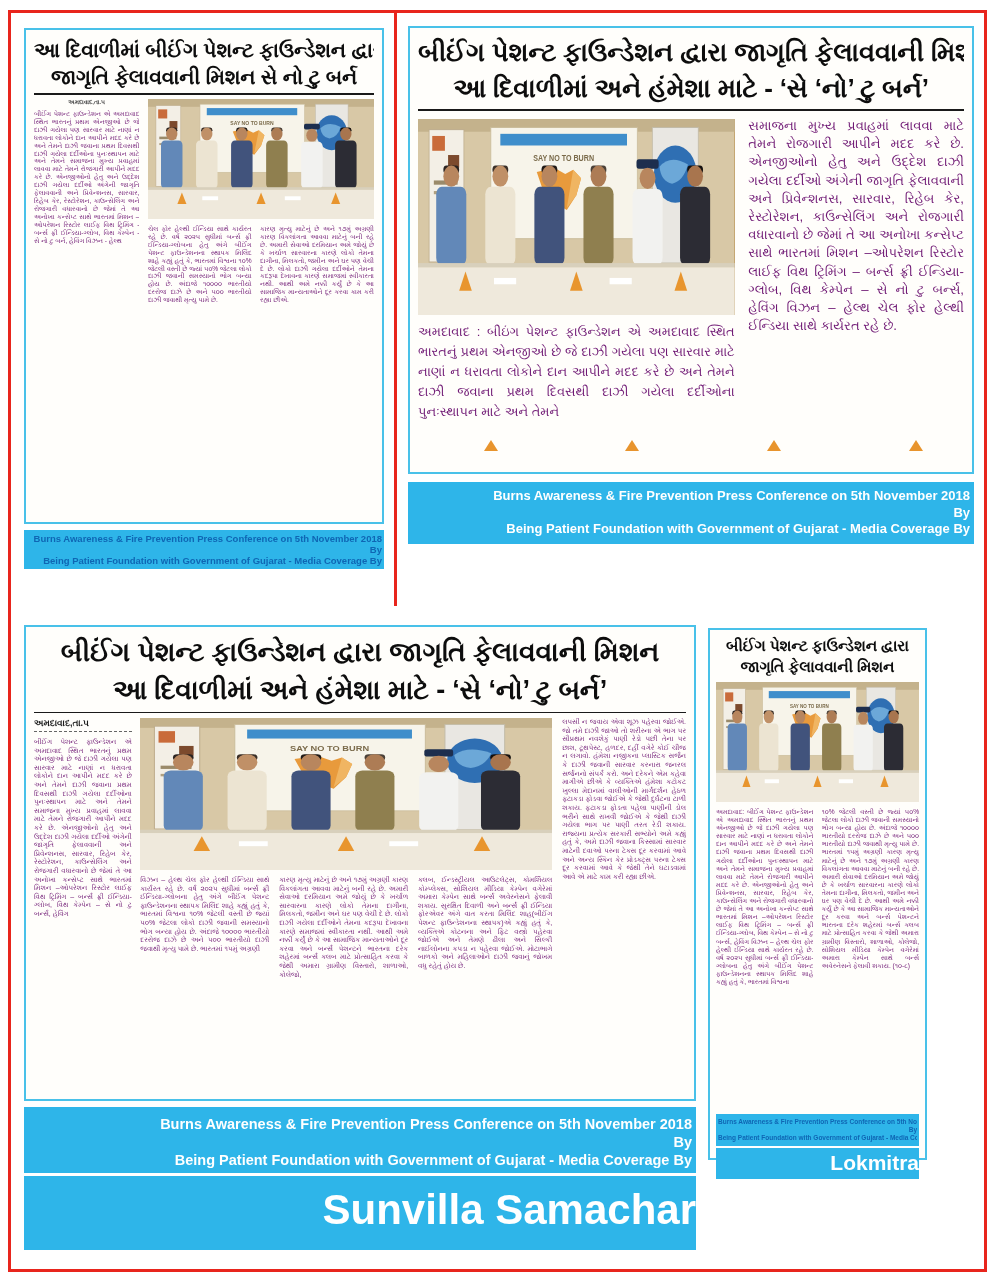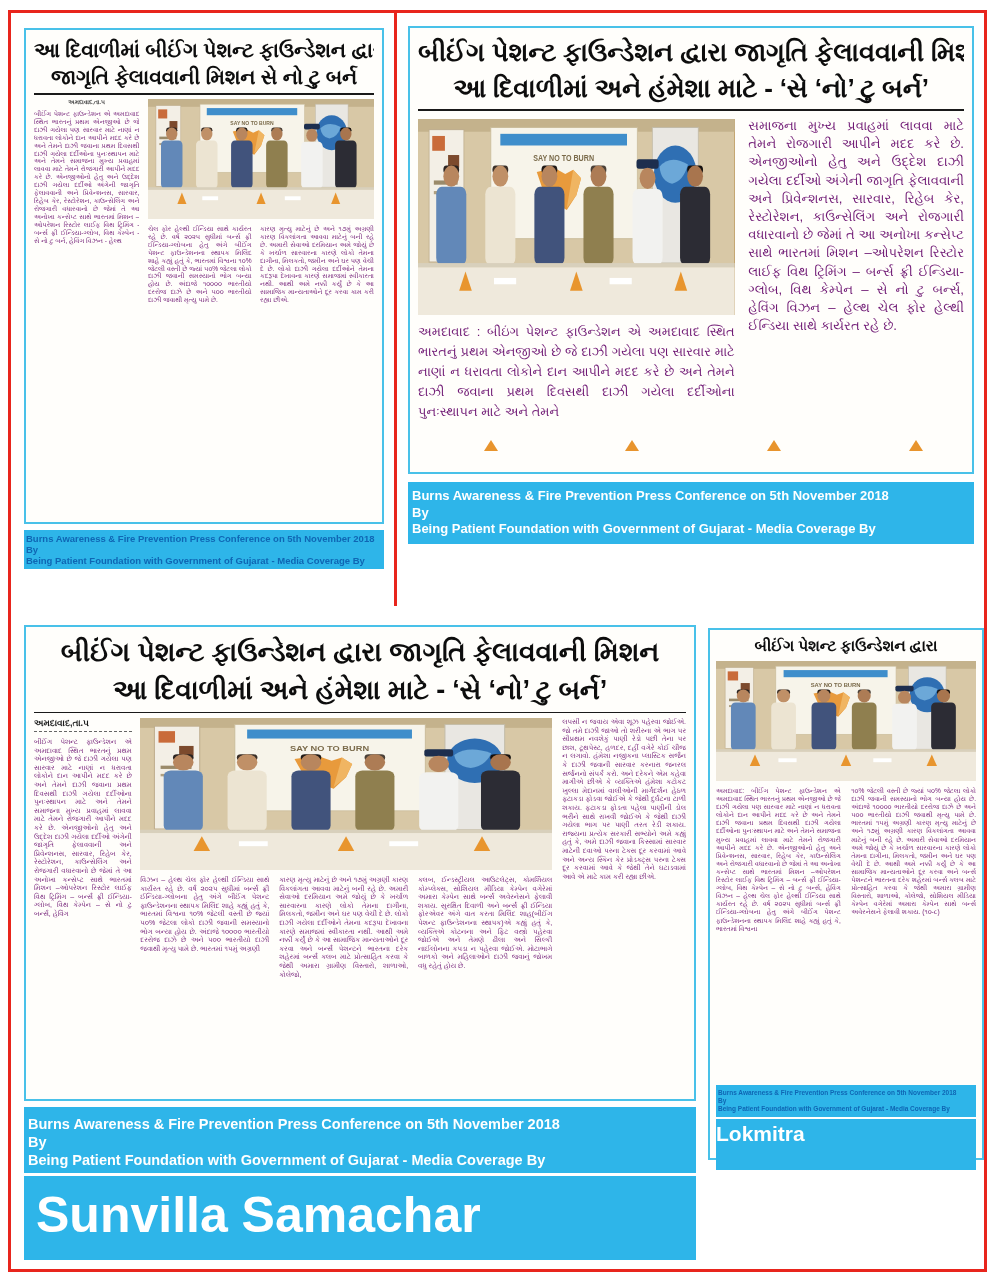--- a/index.html
+++ b/index.html
@@ -10,21 +10,21 @@
   .frame{position:absolute;left:8px;top:10px;width:973px;height:1256px;border:3px solid #e8251d;}
   .vdivider{position:absolute;left:394px;top:10px;width:3px;height:596px;background:#e8251d;}
   .clip{position:absolute;}
   .art{border:2px solid #49c1e9;background:#fffefb;padding:6px 8px;box-sizing:border-box;position:relative;}
   .hl{font-weight:bold;color:#0d0d0d;text-align:center;border-bottom:2px solid #1a1a1a;padding-bottom:3px;letter-spacing:-0.2px;}
   .hl span{display:block;white-space:nowrap;overflow:hidden;}
   .col{position:absolute;text-align:justify;overflow:hidden;color:#701a75;}
   .photo{overflow:hidden;background:#a16207;}
   .photo svg{width:100%;height:100%;display:block;}
   
-  .banner{background:#2eb5e9;text-align:left;box-sizing:border-box;}
+  .banner{background:#2eb5e9;text-align:right;box-sizing:border-box;}
   .meta{font-weight:bold;}
   .meta div{white-space:nowrap;overflow:hidden;}
   .bdiv{background:#ffffff;}
   .src{font-weight:bold;color:#ffffff;white-space:nowrap;overflow:hidden;}
   
   .tl{left:24px;top:28px;width:360px;}
   .tl .art{height:496px;}
   .tl .hl{font-size:20.5px;line-height:27px;}
   .tl-content{position:relative;height:420px;margin-top:4px;}
   .tl-date{position:absolute;left:0;top:0;width:31%;font-size:6px;color:#444;font-weight:bold;text-align:center;}
@@ -57,30 +57,30 @@
   .bl-date{position:absolute;left:0;top:0;width:15%;font-size:9px;font-weight:bold;border-bottom:1px dashed #666;padding-bottom:2px;}
   .bl-c1{left:0;top:20px;width:15%;bottom:0;font-size:7px;line-height:8.6px;}
   .bl-photo{position:absolute;left:16.3%;top:0;width:63.2%;height:152px;}
   .bl-c5{right:0;top:0;width:19%;bottom:0;font-size:7px;line-height:8.6px;}
   .bl-c2{left:16.3%;top:158px;width:19.8%;bottom:0;font-size:7px;line-height:8.6px;}
   .bl-c3{left:37.6%;top:158px;width:19.8%;bottom:0;font-size:7px;line-height:8.6px;}
   .bl-c4{left:58.9%;top:158px;width:20.6%;bottom:0;font-size:7px;line-height:8.6px;}
   .bl .banner{margin-top:6px;}
   .bl .meta{font-size:14.5px;line-height:18px;color:#ffffff;padding:8px 4px 4px;}
   .bl .bdiv{height:3px;}
-  .bl .src{font-size:50px;padding:10px 12px 16px;}
-  
-  .br{left:708px;top:628px;width:276px;}
+  .bl .src{font-size:42px;padding:10px 0 16px;}
+  
+  .br{left:708px;top:628px;width:219px;}
   .br .art{height:532px;padding:5px 6px;}
   .br .hl{font-size:15.5px;line-height:21px;border-bottom:none;padding-bottom:0;}
   .br-photo{width:100%;height:120px;margin-top:5px;}
   .br-cols{position:relative;height:298px;margin-top:6px;}
   .br-c1{left:0;top:0;width:48%;height:100%;font-size:6.6px;line-height:8.1px;}
   .br-c2{right:0;top:0;width:48%;height:100%;font-size:6.6px;line-height:8.1px;}
-  .br .banner{margin-top:0;padding-bottom:20px;}
+  .br .banner{margin-top:8px;padding-bottom:0;}
   .br .meta{font-size:6.5px;line-height:8px;color:#0f66b4;padding:4px 2px;}
   .br .bdiv{height:2px;}
   .br .src{font-size:21px;padding:3px 0 4px;}
 </style>
 </head>
 <body>
 
 <div class="frame"></div>
 <div class="vdivider"></div>
 
@@ -293,20 +293,21 @@
     </div>
     <div class="bdiv"></div>
     <div class="src">Sunvilla Samachar</div>
   </div>
 </div>
 
 <div class="clip br">
   <div class="art">
     <div class="hl">
       <span>બીઈંગ પેશન્ટ ફાઉન્ડેશન દ્વારા</span>
+      <span>જાગૃતિ ફેલાવવાની મિશન</span>
     </div>
     <div class="photo br-photo">
   <svg viewBox="0 0 400 185" preserveAspectRatio="none">
     <rect x="0" y="0" width="400" height="185" fill="#d8c8a6"></rect>
     <rect x="0" y="0" width="400" height="12" fill="#c4b28c"></rect>
     <rect x="14" y="10" width="44" height="125" fill="#f3efe6" stroke="#bfae8e" stroke-width="1"></rect>
     <rect x="18" y="16" width="16" height="14" fill="#c96b3a"></rect>
     <rect x="38" y="34" width="14" height="12" fill="#7c4a2d"></rect>
     <rect x="20" y="58" width="30" height="4" fill="#9a8a6a"></rect>
     <rect x="20" y="68" width="30" height="3" fill="#b0a080"></rect>

